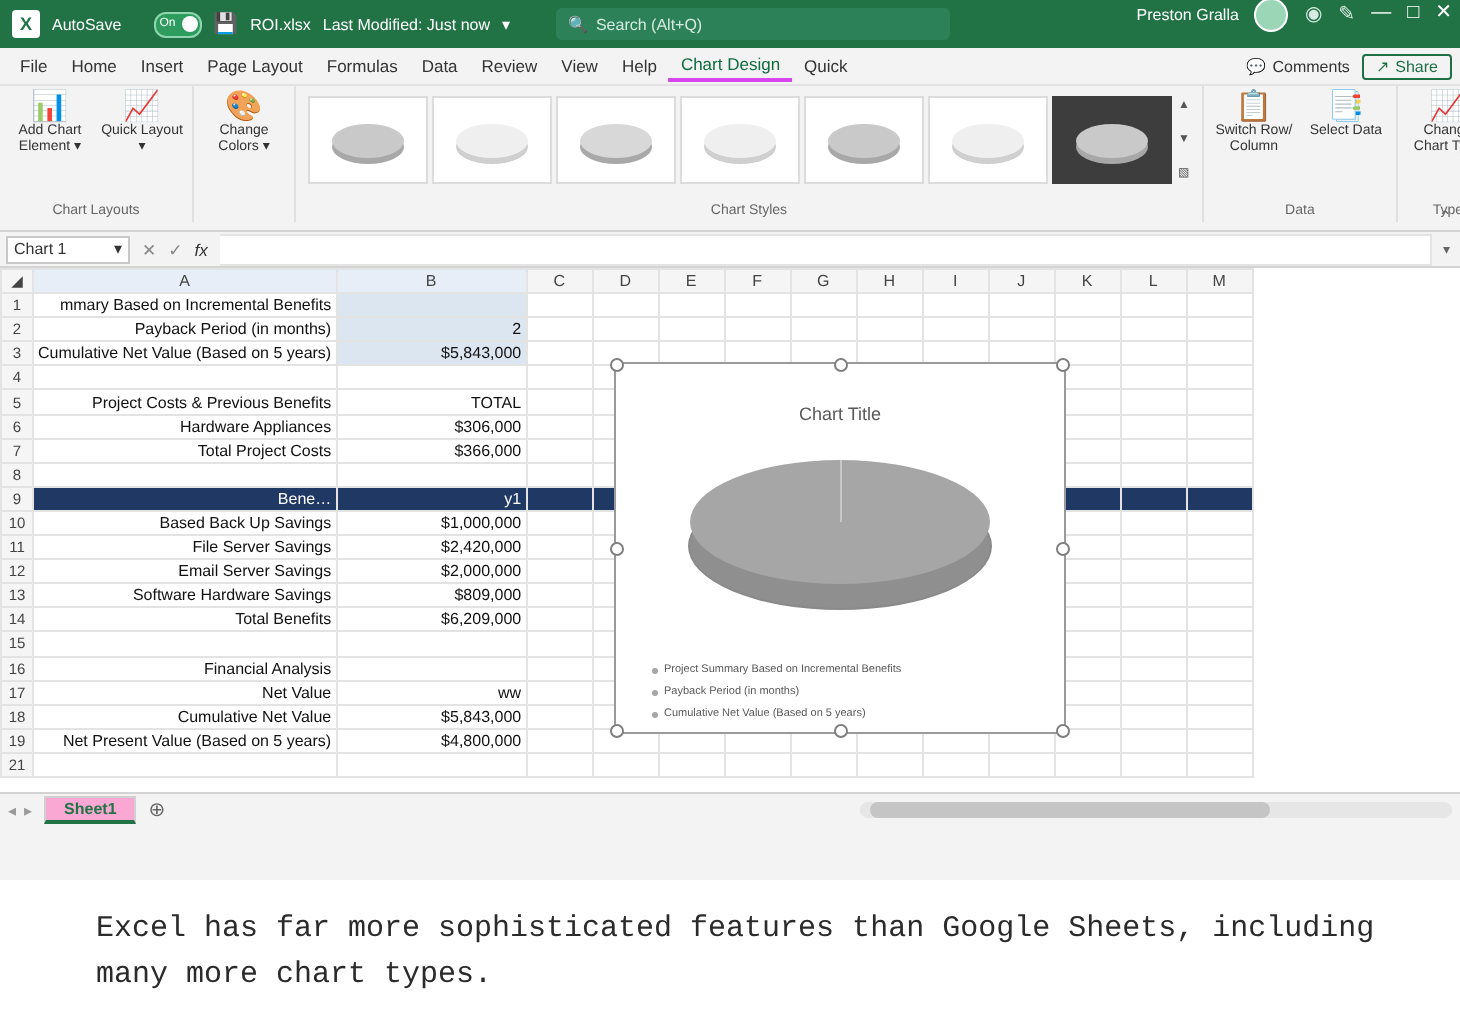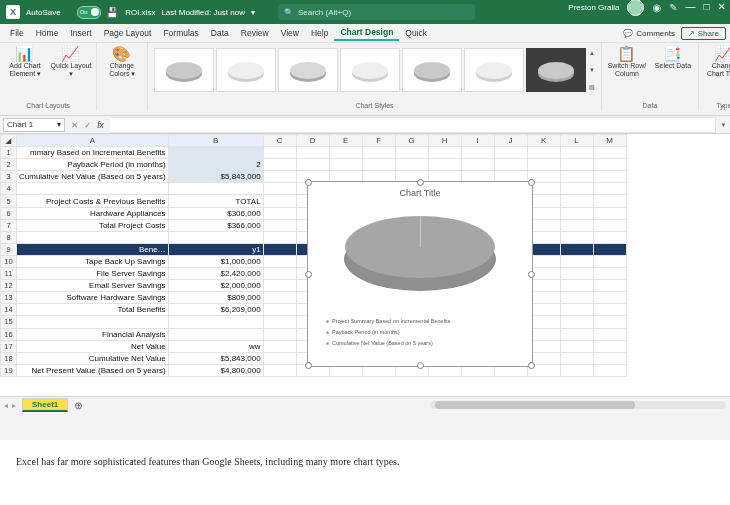--- a/index.html
+++ b/index.html
@@ -18,21 +18,21 @@
   .searchbox{position:absolute;left:278px;top:4px;width:185px;height:16px;background:#2d8159;border-radius:3px;display:flex;align-items:center;padding:0 6px;gap:4px;}
   .searchbox span{color:#d7ece1;font-size:8px;}
   .tb-right{position:absolute;right:4px;top:0;height:14px;display:flex;align-items:center;gap:8px;}
   .avatar{width:15px;height:15px;border-radius:50%;background:#9bd6b6;border:1px solid #fff;}
   .winbtn{color:#fff;font-size:10px;line-height:10px;}
   .icon-sm{color:#d9ece3;font-size:10px;}
 
   
   .tabs{height:18px;background:#f3f3f3;display:flex;align-items:center;padding:0 4px;font-size:8.5px;color:#333;border-bottom:1px solid #e2e2e2;position:relative;}
   .tab{padding:2px 6px;white-space:nowrap;}
-  .tab.active{color:#0f6c3f;border-bottom:2px solid #14b8a6;font-weight:bold;}
+  .tab.active{color:#0f6c3f;border-bottom:2px solid #d946ef;font-weight:normal;}
   .tabs-right{position:absolute;right:4px;display:flex;align-items:center;gap:6px;}
   .share-btn{border:1px solid #1f6f46;color:#1f6f46;border-radius:2px;padding:1px 6px;font-size:8px;display:flex;align-items:center;gap:3px;}
   .comments{font-size:8px;color:#333;display:flex;align-items:center;gap:3px;}
 
   
   .ribbon{height:72px;background:#f3f3f3;border-bottom:1px solid #d4d4d4;display:flex;position:relative;}
   .group{display:flex;flex-direction:column;align-items:center;justify-content:space-between;padding:3px 4px 0 4px;border-right:1px solid #e0e0e0;height:68px;box-sizing:border-box;}
   .group-label{font-size:7px;color:#666;margin-top:auto;padding-bottom:2px;}
   .grp-row{display:flex;gap:4px;align-items:flex-start;}
   .cmd{display:flex;flex-direction:column;align-items:center;width:42px;font-size:7px;color:#333;text-align:center;line-height:1.15;}
@@ -64,47 +64,47 @@
   .cB{width:95px;}
   .cN{width:33px;}
   .right{text-align:right;}
   .bold{font-weight:bold;}
   .sel-blue{background:#dce6f1;}
   .rowsel{background:#1f3864;color:#fff;}
   .hdr-sel{background:#e8eef7;}
 
   
   .chartobj{position:absolute;left:307px;top:47px;width:224px;height:184px;background:#fff;border:1px solid #9a9a9a;}
-  .chart-title{text-align:center;font-size:9px;color:#595959;margin-top:6px;}
+  .chart-title{text-align:center;font-size:9px;color:#595959;margin-top:20px;}
   .pie-wrap{position:relative;height:82px;margin-top:10px;}
   .pie-big{position:absolute;left:50%;top:8px;transform:translateX(-50%);width:150px;height:62px;border-radius:50%;background:#a6a6a6;box-shadow:0 12px 0 #8f8f8f, 0 12px 0 1px #8a8a8a;}
   .pie-slice{position:absolute;left:50%;top:8px;width:1px;height:31px;background:#c8c8c8;}
   .legend{margin-top:26px;padding-left:18px;font-size:5.5px;color:#595959;line-height:11px;}
   .legend div{display:flex;align-items:center;gap:3px;}
   .lg-dot{width:3px;height:3px;background:#a6a6a6;border-radius:50%;display:inline-block;}
   .handle{position:absolute;width:5px;height:5px;border:1px solid #7f7f7f;background:#fff;border-radius:50%;}
 
   
   .sheettabs{height:16px;background:#f3f3f3;display:flex;align-items:center;border-top:1px solid #d4d4d4;font-size:8px;color:#333;gap:6px;padding:0 4px;position:relative;}
   .navarrows{display:flex;gap:4px;color:#9a9a9a;font-size:8px;}
-  .stab{background:#fde047;border:1px solid #d0d0d0;border-bottom:2px solid #217346;padding:1px 9px;font-weight:bold;color:#217346;}
+  .stab{background:#f9a8d4;border:1px solid #d0d0d0;border-bottom:2px solid #217346;padding:1px 9px;font-weight:bold;color:#217346;}
   .plus{color:#666;font-size:10px;}
   .hscroll{position:absolute;right:4px;left:430px;height:8px;background:#e6e6e6;border-radius:4px;}
   .hscroll .thumb{position:absolute;left:5px;width:200px;height:8px;background:#c5c5c5;border-radius:4px;}
 
   
   .statusbar{height:14px;background:#f3f3f3;display:flex;align-items:center;font-size:7.5px;color:#333;padding:0 5px;gap:10px;border-top:1px solid #e0e0e0;position:relative;}
   .sb-right{position:absolute;right:4px;display:flex;align-items:center;gap:6px;}
   .viewbtn{font-size:9px;color:#444;}
   .zoomslider{width:60px;height:2px;background:#b9b9b9;position:relative;}
   .zoomslider .z{position:absolute;left:26px;top:-4px;width:3px;height:10px;background:#666;}
   .idg{font-weight:bold;font-size:9px;color:#111;letter-spacing:-0.4px;}
 
   
-  .caption{padding:14px 16px 0 16px;font-size:10px;color:#2b2b2b;line-height:1.5;font-family:Liberation Serif, serif;}
+  .caption{padding:14px 16px 0 16px;font-size:15px;color:#2b2b2b;line-height:1.5;font-family:Liberation Mono, monospace;margin-left:32px;}
 </style>
 </head>
 <body>
 
 <div class="app">
 
   <div class="titlebar">
     <div class="tb-left">
       <div class="xl-logo">X</div>
       <div class="autosave">
@@ -416,21 +416,21 @@
             <td class="cN"></td>
             <td class="cN"></td>
             <td class="cN"></td>
             <td class="cN"></td>
             <td class="cN"></td>
             <td class="cN"></td>
             <td class="cN"></td>
           </tr>
       <tr>
             <td class="rowhead">10</td>
-            <td class="cA right">Tape Back Up Savings</td>
+            <td class="cA right">Based Back Up Savings</td>
             <td class="cB right">$1,000,000</td>
             <td class="cN"></td>
             <td class="cN"></td>
             <td class="cN"></td>
             <td class="cN"></td>
             <td class="cN"></td>
             <td class="cN"></td>
             <td class="cN"></td>
             <td class="cN"></td>
             <td class="cN"></td>
@@ -562,20 +562,36 @@
             <td class="cN"></td>
             <td class="cN"></td>
             <td class="cN"></td>
             <td class="cN"></td>
             <td class="cN"></td>
           </tr>
       <tr>
             <td class="rowhead">19</td>
             <td class="cA right">Net Present Value (Based on 5 years)</td>
             <td class="cB right">$4,800,000</td>
+            <td class="cN"></td>
+            <td class="cN"></td>
+            <td class="cN"></td>
+            <td class="cN"></td>
+            <td class="cN"></td>
+            <td class="cN"></td>
+            <td class="cN"></td>
+            <td class="cN"></td>
+            <td class="cN"></td>
+            <td class="cN"></td>
+            <td class="cN"></td>
+          </tr>
+      <tr>
+            <td class="rowhead">21</td>
+            <td class="cA"></td>
+            <td class="cB"></td>
             <td class="cN"></td>
             <td class="cN"></td>
             <td class="cN"></td>
             <td class="cN"></td>
             <td class="cN"></td>
             <td class="cN"></td>
             <td class="cN"></td>
             <td class="cN"></td>
             <td class="cN"></td>
             <td class="cN"></td>

